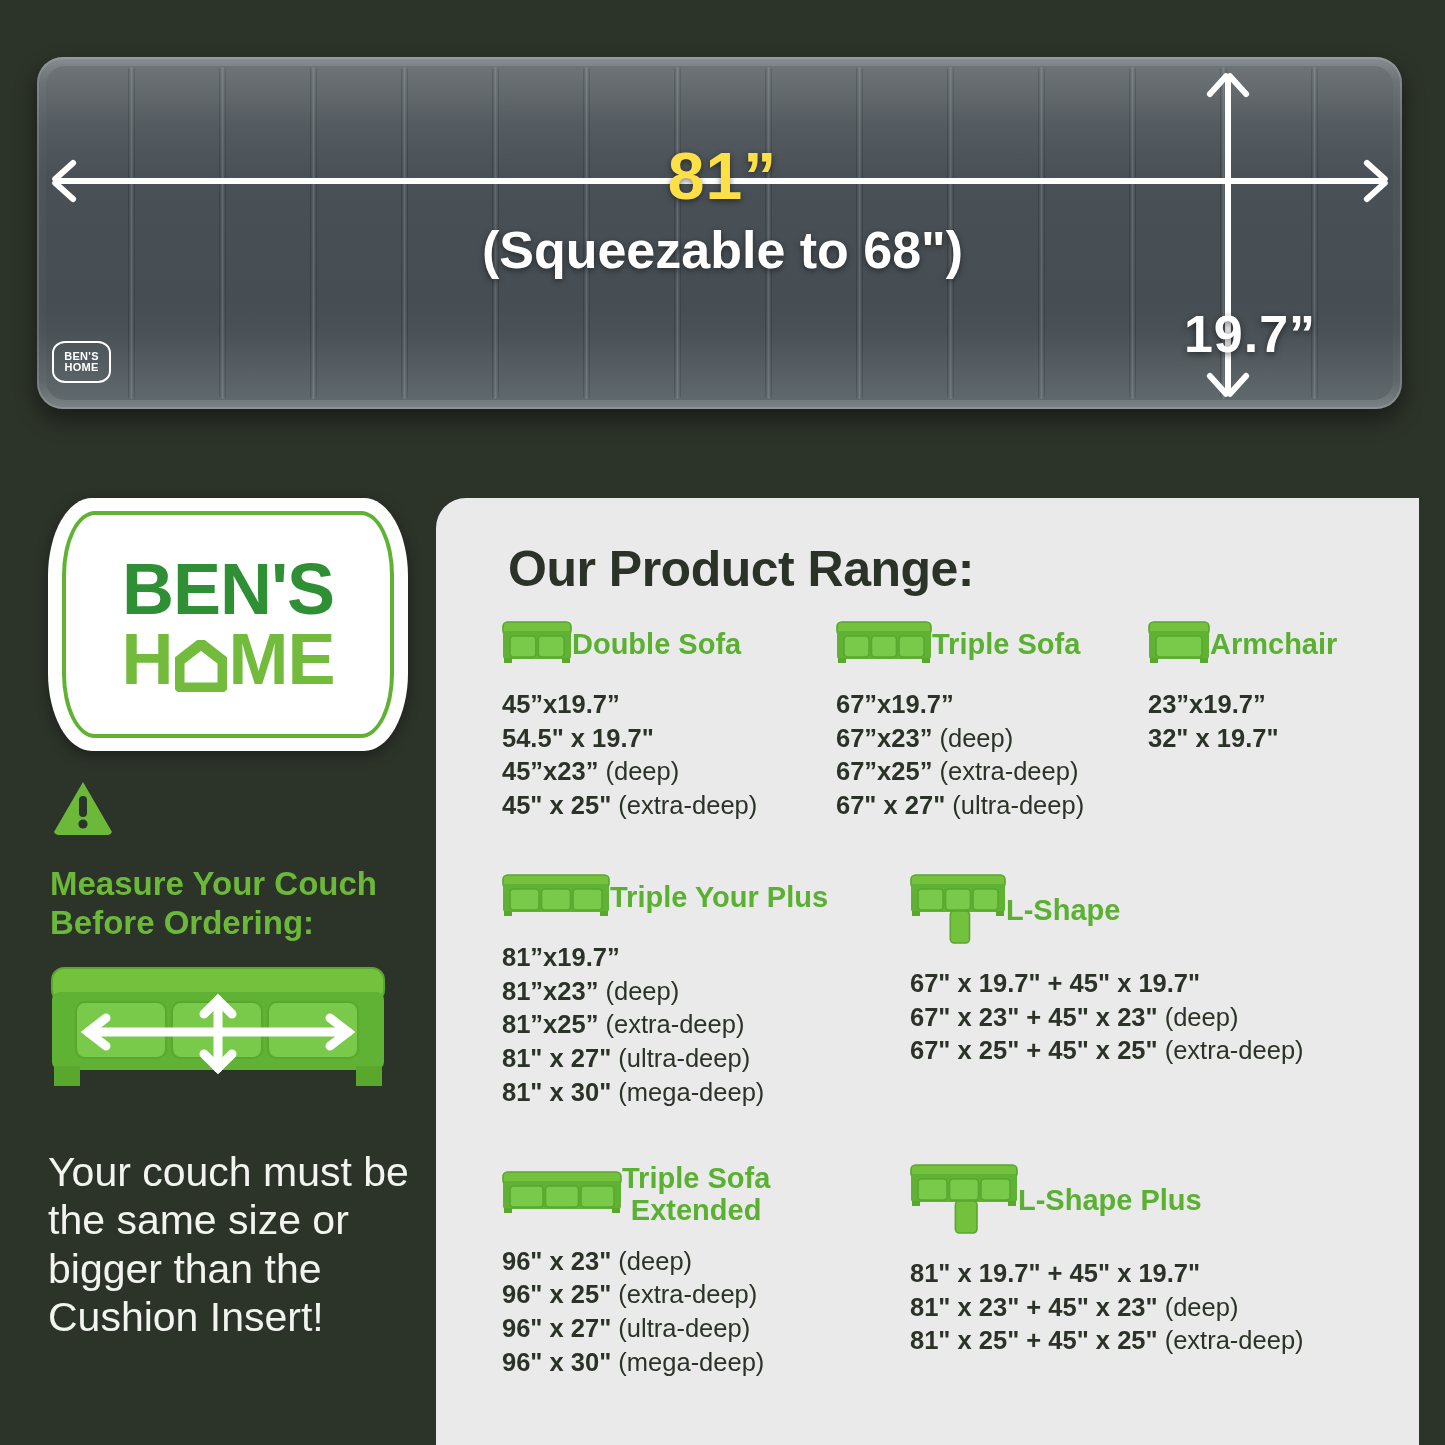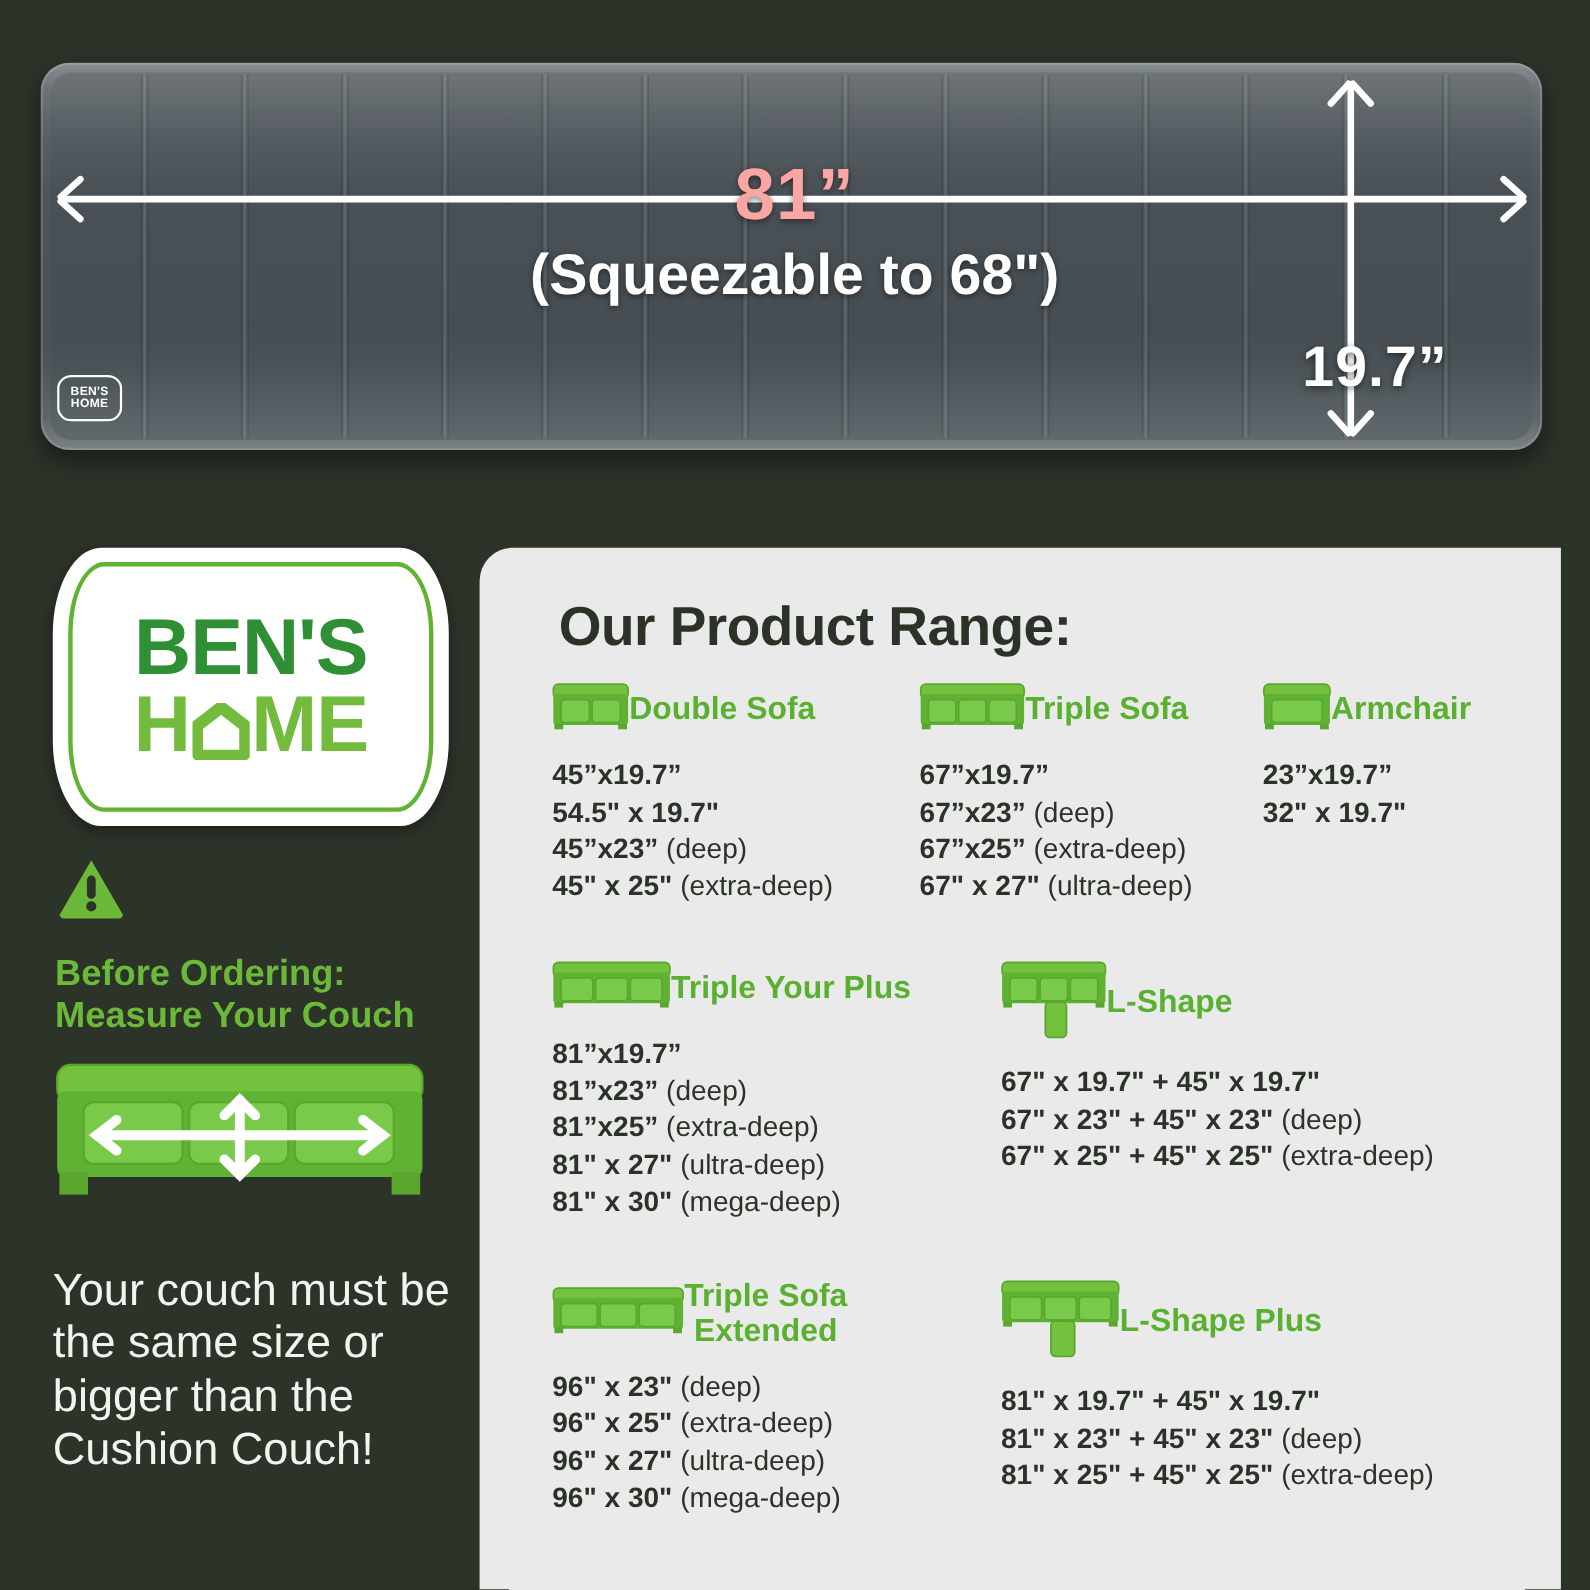--- a/index.html
+++ b/index.html
@@ -82,21 +82,21 @@
   .arrow-v .tipB:before,.arrow-v .tipB:after{
     content:"";position:absolute;width:6px;height:30px;background:#fff;border-radius:3px;
   }
   .arrow-v .tipT:before{transform-origin:center top;transform:translateX(-50%) rotate(42deg);}
   .arrow-v .tipT:after{transform-origin:center top;transform:translateX(-50%) rotate(-42deg);}
   .arrow-v .tipB:before{bottom:0;transform-origin:center bottom;transform:translateX(-50%) rotate(42deg);}
   .arrow-v .tipB:after{bottom:0;transform-origin:center bottom;transform:translateX(-50%) rotate(-42deg);}
 
   .hero-width-label{
     position:absolute;left:0;right:0;top:138px;text-align:center;
-    color:#fca5a5;font-size:66px;font-weight:bold;letter-spacing:1px;
+    color:#fde047;font-size:66px;font-weight:bold;letter-spacing:1px;
     text-shadow:0 2px 6px rgba(0,0,0,.5);
   }
   .hero-sub-label{
     position:absolute;left:0;right:0;top:220px;text-align:center;
     color:#fff;font-size:52px;font-weight:bold;
     text-shadow:0 2px 6px rgba(0,0,0,.5);
   }
   .hero-depth-label{
     position:absolute;left:1140px;top:272px;width:220px;text-align:center;
     color:#fff;font-size:52px;font-weight:bold;letter-spacing:1px;
@@ -225,22 +225,22 @@
 
   <div class="warn-tri">
     <svg viewBox="0 0 62 56" width="62" height="56">
       <path d="M31 2 L60 52 A5 5 0 0 1 56 55 H6 A5 5 0 0 1 2 52 Z" fill="#6cb93a"></path>
       <rect x="27" y="16" width="8" height="21" rx="4" fill="#2c3329"></rect>
       <circle cx="31" cy="44" r="4.6" fill="#2c3329"></circle>
     </svg>
   </div>
 
   <div class="warn-heading">
+    <div>Measure Your Couch</div>
     <div>Before Ordering:</div>
-    <div>Measure Your Couch</div>
   </div>
 
   <div class="sofa-illus">
     <svg viewBox="0 0 340 128" width="340" height="128">
       <rect x="4" y="6" width="332" height="34" rx="12" fill="#74c13e" stroke="#5aa72e" stroke-width="2"></rect>
       <rect x="4" y="30" width="332" height="78" rx="8" fill="#5fb233"></rect>
       <rect x="28" y="40" width="90" height="56" rx="9" fill="#79c94a" stroke="#5aa72e" stroke-width="2"></rect>
       <rect x="124" y="40" width="90" height="56" rx="9" fill="#79c94a" stroke="#5aa72e" stroke-width="2"></rect>
       <rect x="220" y="40" width="90" height="56" rx="9" fill="#79c94a" stroke="#5aa72e" stroke-width="2"></rect>
       <rect x="6" y="104" width="26" height="20" fill="#5aa72e"></rect>
@@ -250,21 +250,21 @@
         <polyline points="58,56 40,70 58,84"></polyline>
         <polyline points="282,56 300,70 282,84"></polyline>
         <line x1="170" y1="38" x2="170" y2="106"></line>
         <polyline points="156,52 170,38 184,52"></polyline>
         <polyline points="156,92 170,106 184,92"></polyline>
       </g>
     </svg>
   </div>
 
   <div class="bottom-copy">
-    <span>Your couch must be the </span><b>same size</b><span> or </span><b>bigger</b><span> than the Cushion Couch!</span>
+    <span>Your couch must be the </span><b>same size</b><span> or </span><b>bigger</b><span> than the Cushion Insert!</span>
   </div>
 </div>
 
 <div id="panel">
   <div class="panel-title">Our Product Range:</div>
   <div id="products">
       <div class="prod" style="left: 66px; top: 122px;">
         <div class="prod-head">
           <span class="sg"><svg viewBox="0 0 70 46" width="70" height="46">
               <rect x="1" y="2" width="68" height="13" rx="4.5" fill="#74c13e" stroke="#5aa72e" stroke-width="1.6"></rect>

